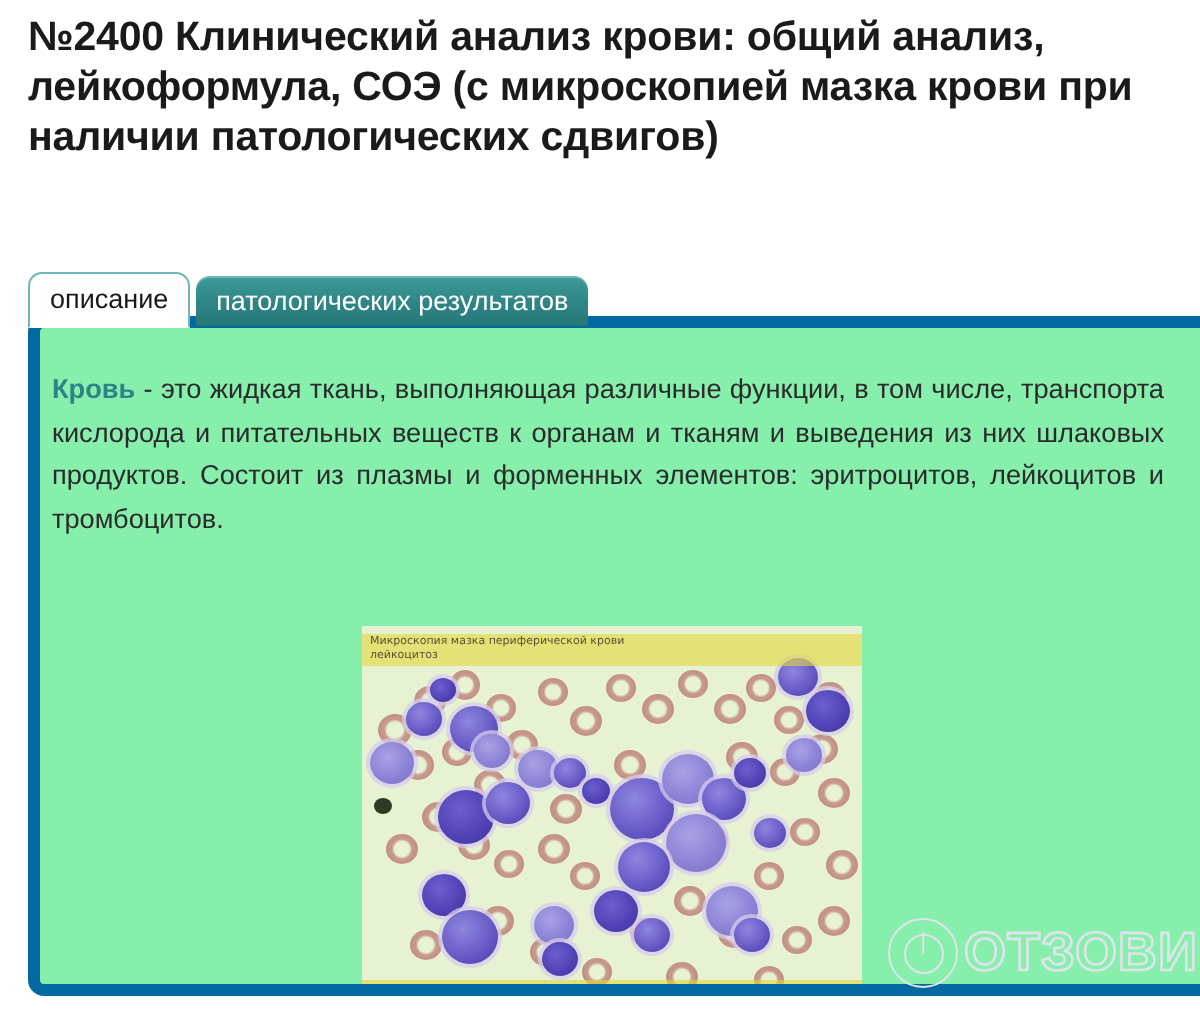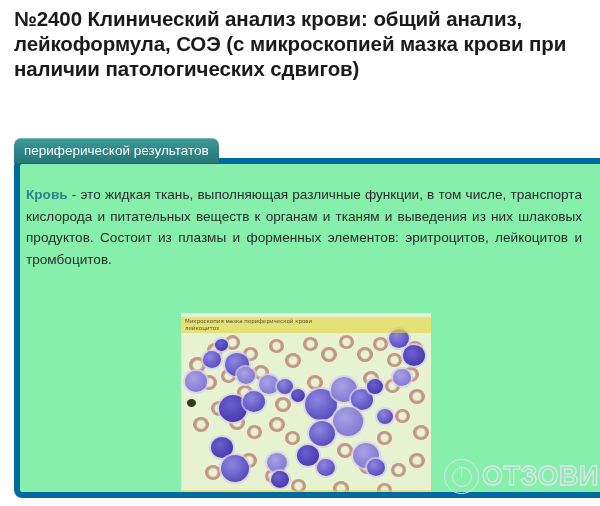--- a/index.html
+++ b/index.html
@@ -195,21 +195,22 @@
     -webkit-text-stroke: 1.3px #dfe4ea;
     line-height: 1;
   }
 </style>
 </head>
 <body>
 
 <div class="page-title">№2400 Клинический анализ крови: общий анализ, лейкоформула, СОЭ (с микроскопией мазка крови при наличии патологических сдвигов)</div>
 
 <div class="tabs">
-  <div class="tab">периферической результатов</div>
+  <div class="tab active">описание</div>
+  <div class="tab">патологических результатов</div>
 </div>
 
 <div class="panel">
 
   <div class="body-text">
     <span class="term">Кровь</span><span> - это жидкая ткань, выполняющая различные функции, в том числе, транспорта кислорода и питательных веществ к органам и тканям и выведения из них шлаковых продуктов. Состоит из плазмы и форменных элементов: эритроцитов, лейкоцитов и тромбоцитов.</span>
   </div>
 
   <div class="smear-wrap">
     <div class="smear">

